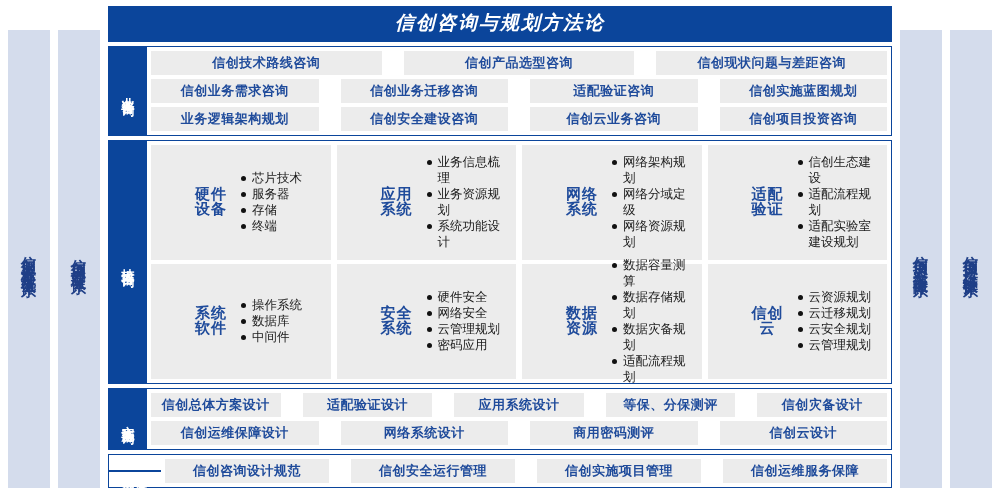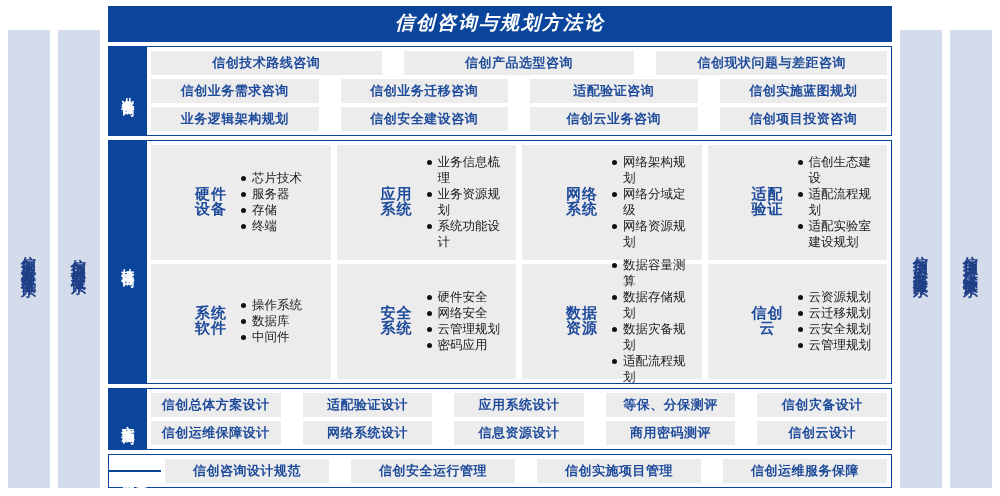--- a/index.html
+++ b/index.html
@@ -321,21 +321,20 @@
         <div class="row">
           <div class="cell">信创总体方案设计</div>
           <div class="cell">适配验证设计</div>
           <div class="cell">应用系统设计</div>
           <div class="cell">等保、分保测评</div>
           <div class="cell">信创灾备设计</div>
         </div>
         <div class="row">
           <div class="cell">信创运维保障设计</div>
           <div class="cell">网络系统设计</div>
-          <div class="cell">信息资源设计</div>
           <div class="cell">商用密码测评</div>
           <div class="cell">信创云设计</div>
         </div>
       </div>
     </div>
 
     <div class="band" style="flex:0 0 auto;align-items:center;">
       <div class="band-label dual">
         <span class="vtext">咨询</span>
         <span class="vtext">管理</span>

